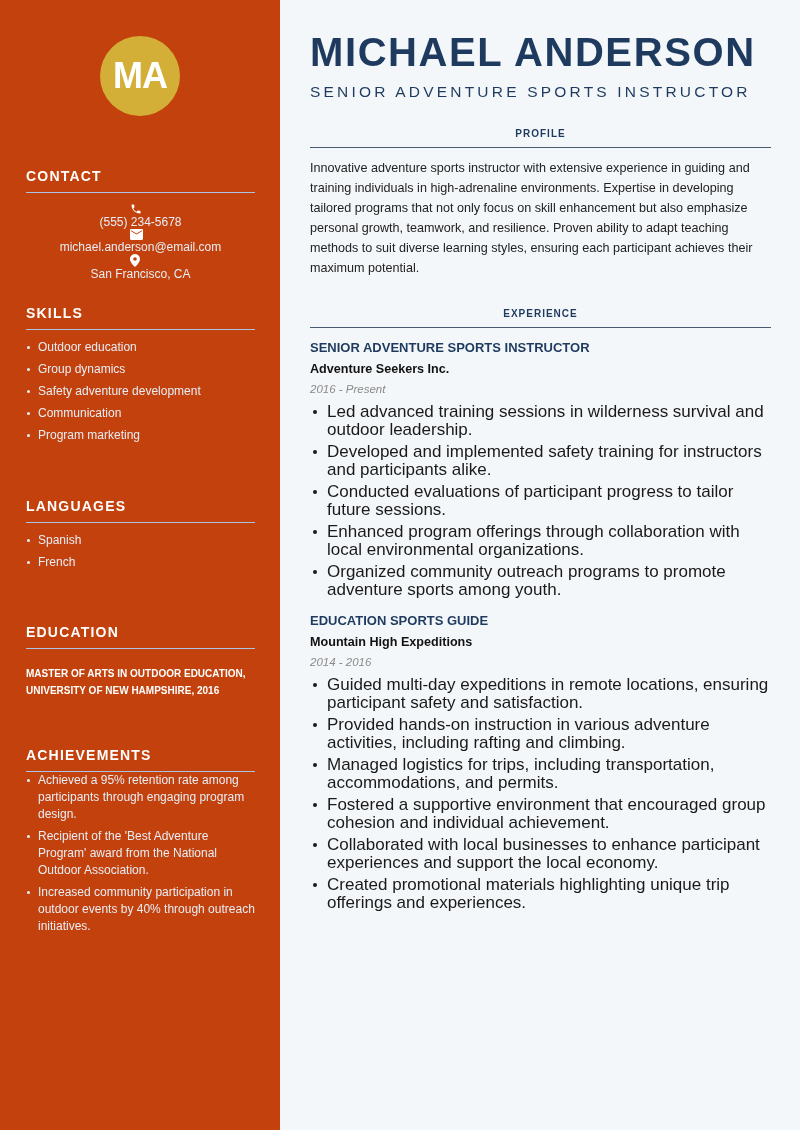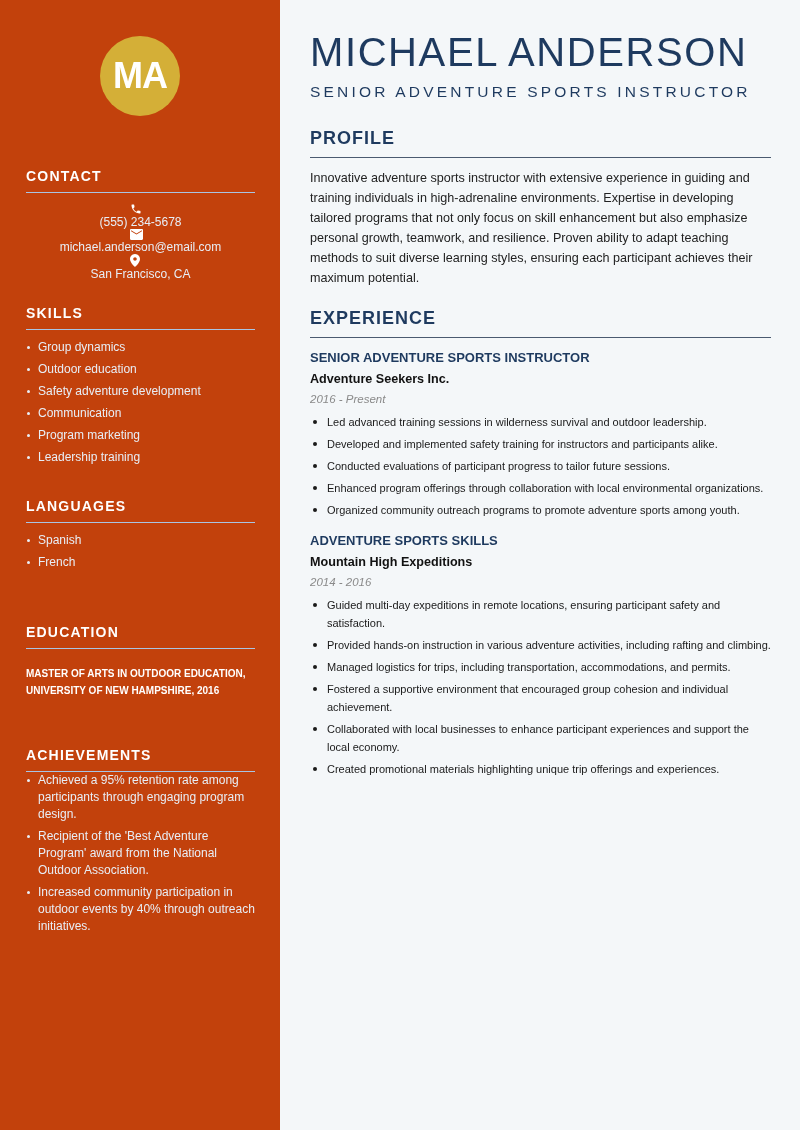--- a/index.html
+++ b/index.html
@@ -48,43 +48,43 @@
     width: 3px; height: 3px; border-radius: 50%; background: #e8eef6;
   }
   .edu-text {
     margin-top: 16px; font-size: 10px; font-weight: bold;
     line-height: 17px; text-transform: uppercase;
   }
 
   .main { position: absolute; left: 310px; top: 0; width: 461px; color: #1f1f1f; }
   .name {
     position: absolute; top: 30px; left: 0;
-    font-size: 40px; font-weight: normal; color: #1e3a5f;
+    font-size: 40px; font-weight: bold; color: #1e3a5f;
     letter-spacing: 1.6px; white-space: nowrap;
   }
   .title {
     position: absolute; top: 83px; left: 0;
     font-size: 15.5px; color: #1e3a5f; letter-spacing: 3.2px; white-space: nowrap;
   }
   .main-section { position: absolute; left: 0; width: 461px; }
   .main-heading {
-    font-size: 18px; font-weight: bold; color: #1e3a5f; letter-spacing: 1px;
-    padding-bottom: 8px; border-bottom: 1.5px solid #4a5a70;
+    font-size: 10px; font-weight: bold; color: #1e3a5f; letter-spacing: 1px;
+    padding-bottom: 8px; border-bottom: 1.5px solid #4a5a70; text-align: center;
   }
   .profile-text {
     margin-top: 10px; font-size: 12.6px; line-height: 20px; color: #222;
   }
   .job { margin-top: 12px; }
   .job-title { font-size: 13px; font-weight: bold; color: #1e3a5f; }
   .company { font-size: 12.6px; font-weight: bold; color: #111; margin-top: 7px; }
   .dates { font-size: 11.5px; font-style: italic; color: #8a8a8a; margin-top: 7px; }
   .job-bullets { list-style: none; margin-top: 8px; }
   .job-bullets li {
     position: relative; padding-left: 17px;
-    font-size: 11px; line-height: 18px; color: #1a1a1a;
+    font-size: 17px; line-height: 18px; color: #1a1a1a;
     margin-bottom: 4px;
   }
   .job-bullets li::before {
     content: ""; position: absolute; left: 3px; top: 7px;
     width: 4px; height: 4px; border-radius: 50%; background: #1a1a1a;
   }
 </style>
 </head>
 <body>
 
@@ -117,26 +117,25 @@
             </svg>
         </span>
         <span>San Francisco, CA</span>
       </li>
     </ul>
   </section>
 
   <section class="side-section" style="top:305px">
     <h2 class="side-heading">SKILLS</h2>
     <ul class="bullet-list">
+      <li>Outdoor education</li>
       <li>Group dynamics</li>
-      <li>Outdoor education</li>
       <li>Safety adventure development</li>
       <li>Communication</li>
       <li>Program marketing</li>
-      <li>Leadership training</li>
     </ul>
   </section>
 
   <section class="side-section" style="top:498px">
     <h2 class="side-heading">LANGUAGES</h2>
     <ul class="bullet-list">
       <li>Spanish</li>
       <li>French</li>
     </ul>
   </section>
@@ -175,21 +174,21 @@
       <ul class="job-bullets">
         <li>Led advanced training sessions in wilderness survival and outdoor leadership.</li>
         <li>Developed and implemented safety training for instructors and participants alike.</li>
         <li>Conducted evaluations of participant progress to tailor future sessions.</li>
         <li>Enhanced program offerings through collaboration with local environmental organizations.</li>
         <li>Organized community outreach programs to promote adventure sports among youth.</li>
       </ul>
     </div>
 
     <div class="job" style="margin-top:14px">
-      <div class="job-title">ADVENTURE SPORTS SKILLS</div>
+      <div class="job-title">EDUCATION SPORTS GUIDE</div>
       <div class="company">Mountain High Expeditions</div>
       <div class="dates">2014 - 2016</div>
       <ul class="job-bullets">
         <li>Guided multi-day expeditions in remote locations, ensuring participant safety and satisfaction.</li>
         <li>Provided hands-on instruction in various adventure activities, including rafting and climbing.</li>
         <li>Managed logistics for trips, including transportation, accommodations, and permits.</li>
         <li>Fostered a supportive environment that encouraged group cohesion and individual achievement.</li>
         <li>Collaborated with local businesses to enhance participant experiences and support the local economy.</li>
         <li>Created promotional materials highlighting unique trip offerings and experiences.</li>
       </ul>

